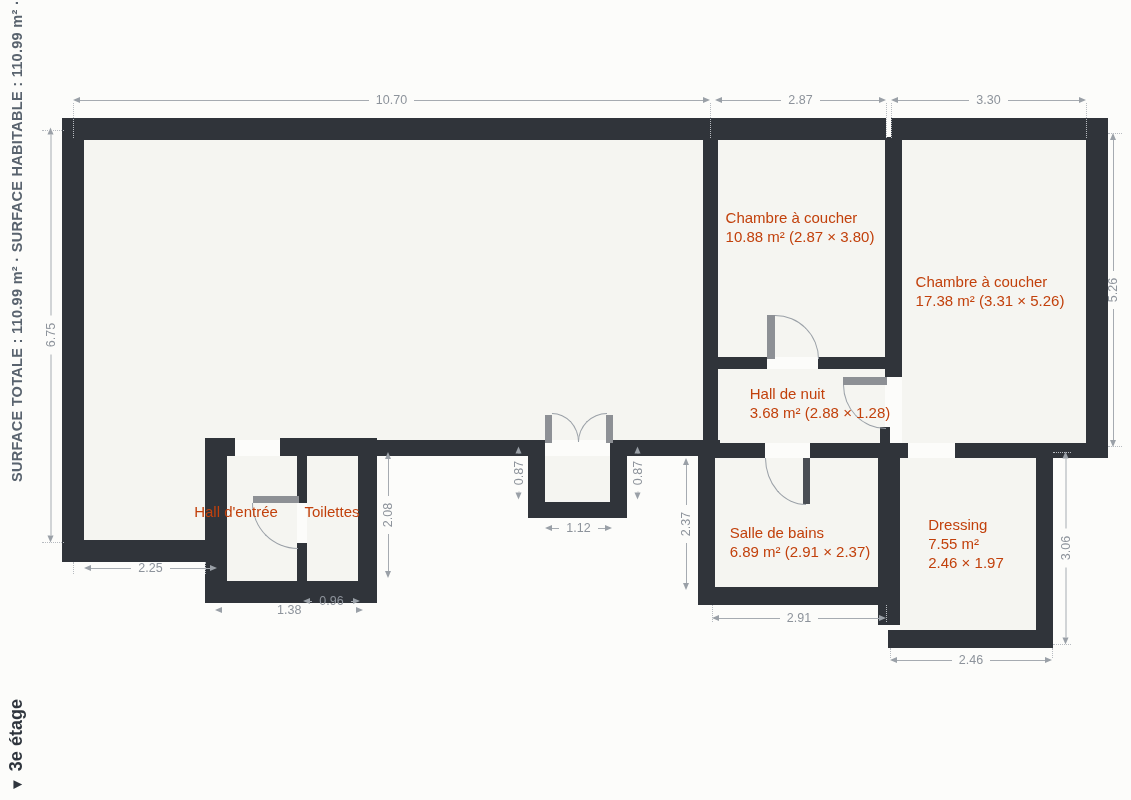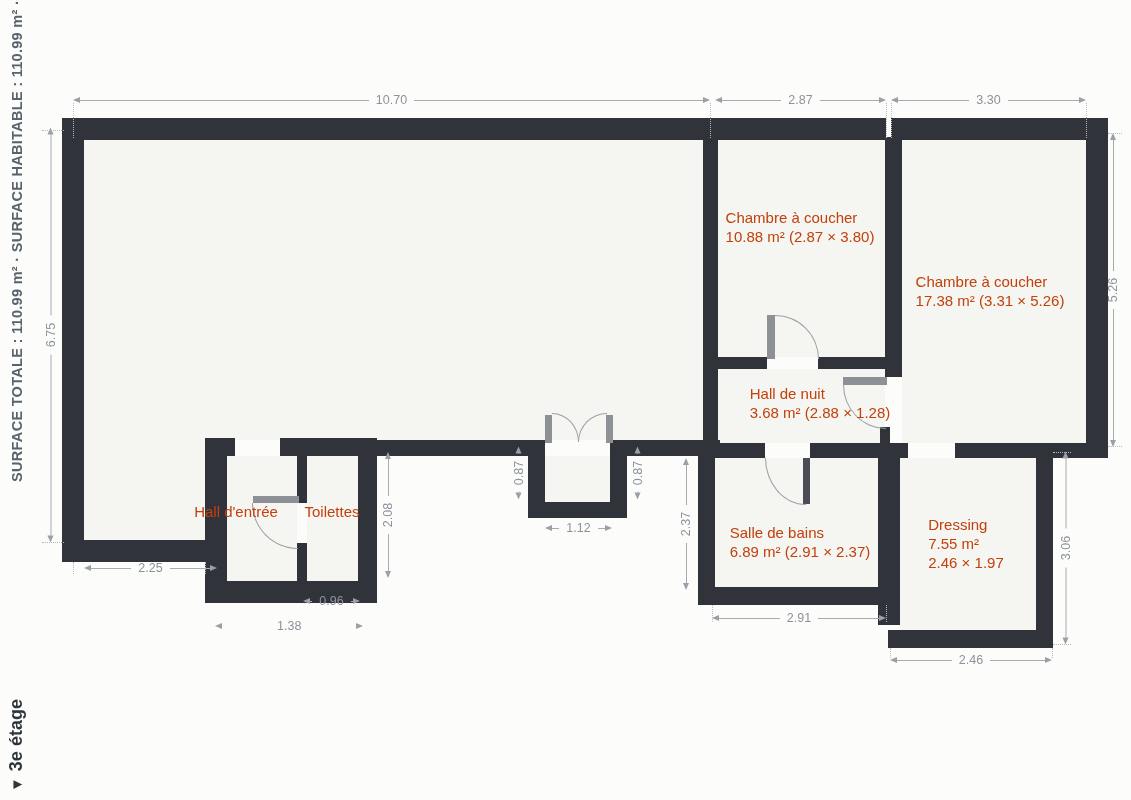--- a/index.html
+++ b/index.html
@@ -155,21 +155,21 @@
       <span class="ln"></span>
       <i class="ah r"></i>
   </div>
   <div class="dim" style="left:84px; top:560px; width:133px;">
     <i class="ah l"></i>
       <span class="ln"></span>
       <span class="dl">2.25</span>
       <span class="ln"></span>
       <i class="ah r"></i>
   </div>
-  <div class="dim" style="left:215px; top:618px; width:85px;gap:24px;">
+  <div class="dim" style="left:215px; top:602px; width:85px;gap:24px;">
     <i class="ah l"></i>
       <span class="ln"></span>
       <span class="dl">1.38</span>
       <span class="ln"></span>
       <i class="ah r"></i>
   </div>
   <div class="dim" style="left:303px; top:593px; width:57px;">
     <i class="ah l"></i>
       <span class="ln"></span>
       <span class="dl">0.96</span>

